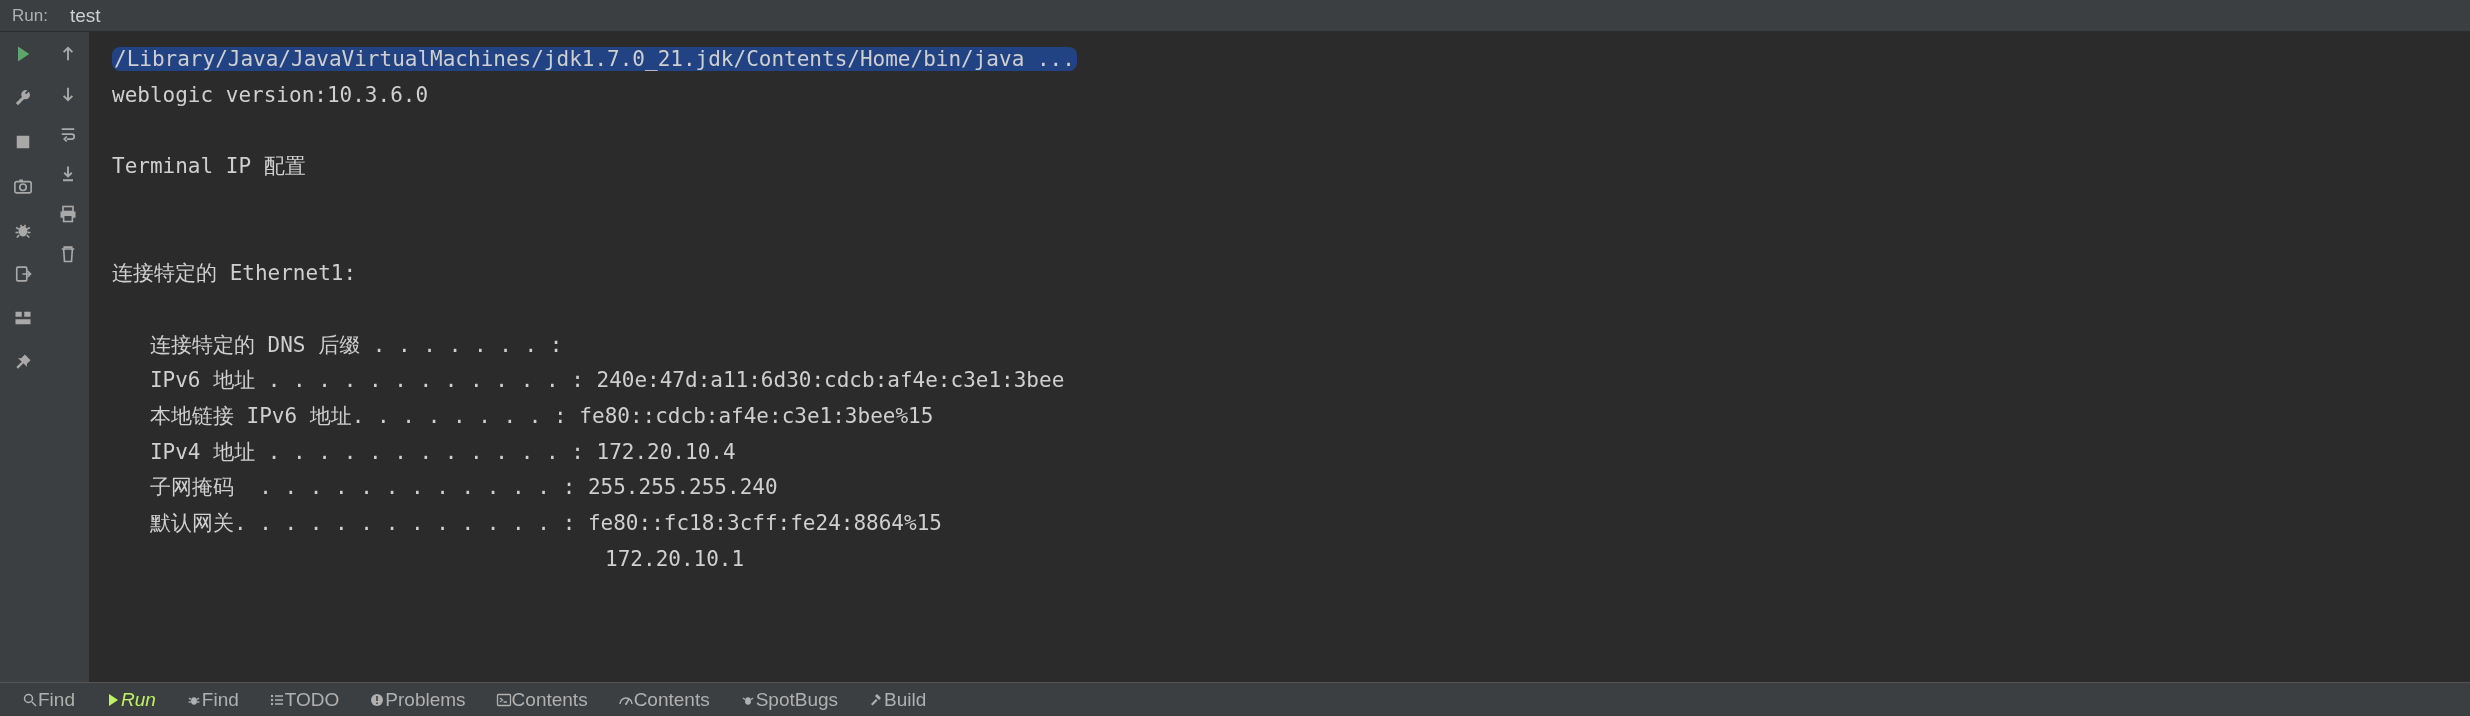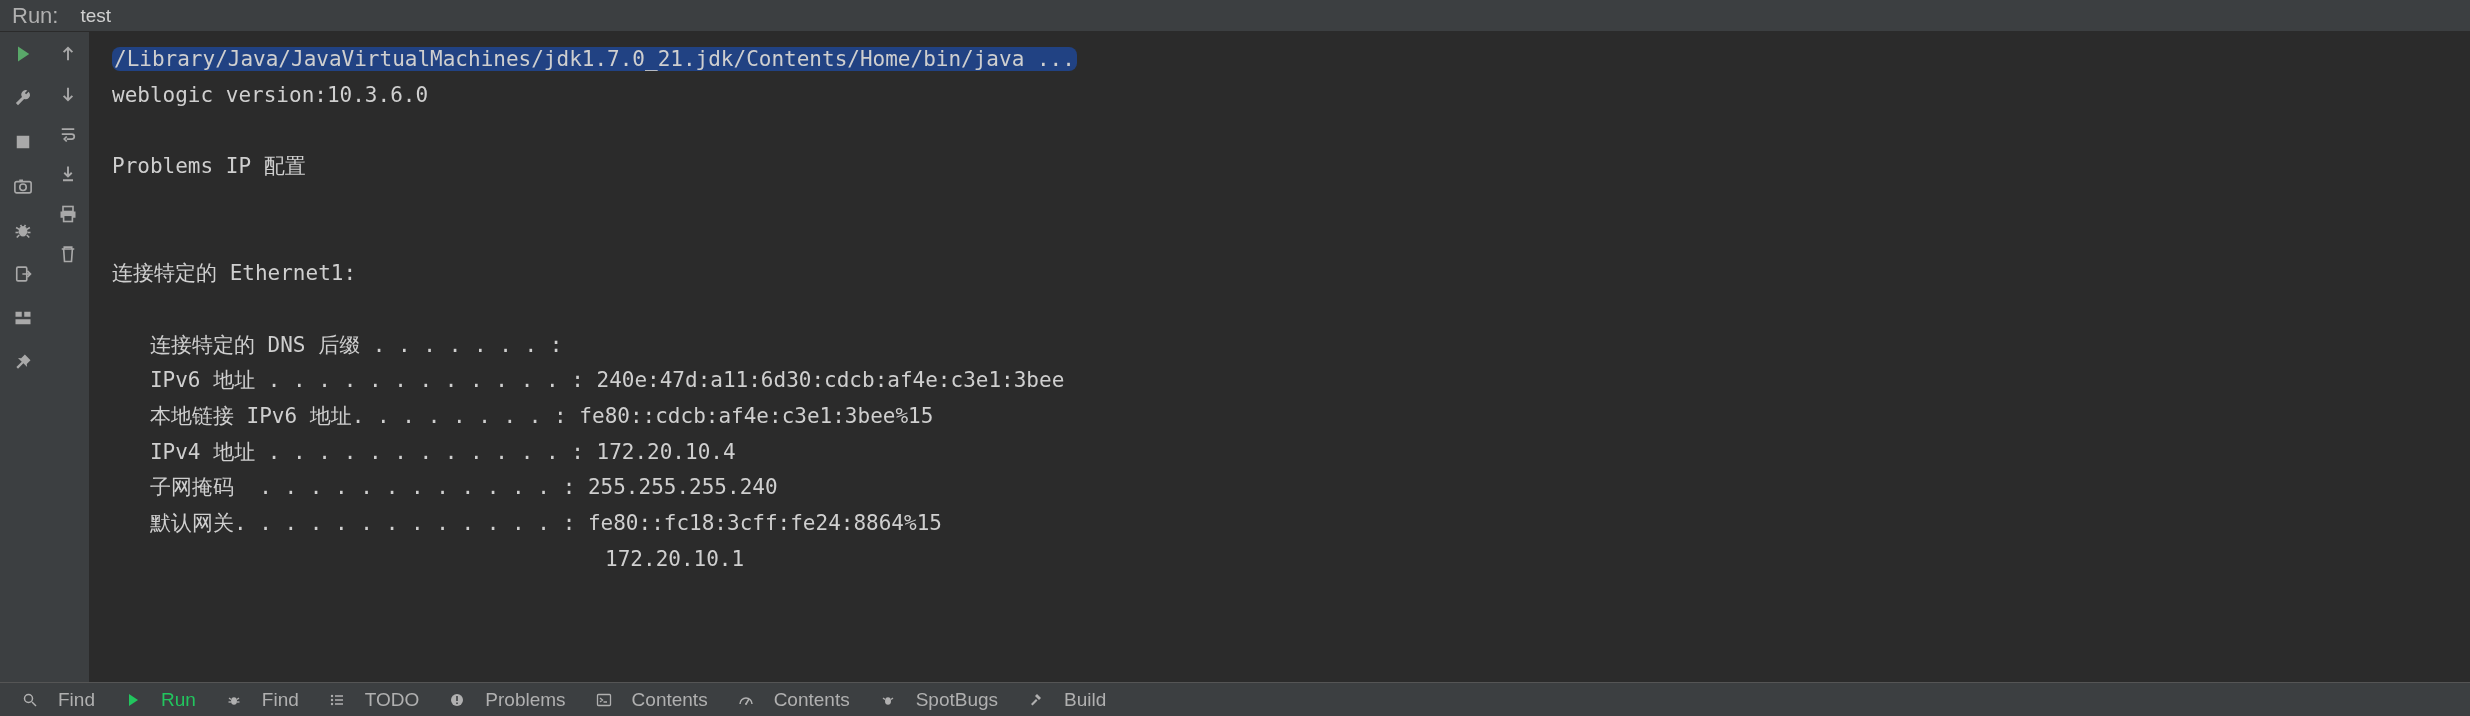--- a/index.html
+++ b/index.html
@@ -15,21 +15,21 @@
   flex-direction:column;
 }
 .tabbar {
   height:32px;
   background:#3c3f41;
   display:flex;
   align-items:center;
   padding:0 12px;
   border-bottom:1px solid #2b2b2b;
 }
-.tabbar .label { color:#b0b0b0; margin-right:14px; font-size:22px; }
+.tabbar .label { color:#b0b0b0; margin-right:14px; font-size:17px; }
 .tab {
   display:flex;
   align-items:flex-end;
   gap:6px;
   padding:4px 8px;
   border-bottom:3px solid #747a80;
   color:#d0d0d0;
   cursor:pointer;
   font-size:19px;
   flex-direction:column;
@@ -87,27 +87,27 @@
   background:#3c3f41;
   border-top:1px solid #555;
   display:flex;
   align-items:center;
   padding:0 10px;
   gap:6px;
 }
 .bbtn {
   display:flex;
   align-items:center;
-  gap:20px;
+  gap:0;
   padding:4px 12px;
   color:#b0b0b0;
   cursor:pointer;
   font-size:19px;
 }
-.bbtn.active { color:#22c55e; }
+.bbtn.active { color:#bef264;font-style:italic; }
 .bbtn svg { width:16px; height:16px; display:block; }
 </style>
 </head>
 <body>
 
 <div class="tabbar">
   <span class="label">Run:</span>
   <div class="tab">
     <span><svg viewBox="0 0 16 16">
           <rect x="2" y="1" width="10" height="14" rx="1.5" fill="none" stroke="#8a8f95" stroke-width="1.2"></rect>
@@ -208,21 +208,21 @@
     <div class="ibtn">
         <svg viewBox="0 0 16 16">
           <path d="M3 4 H13 M5 4 V2.5 H11 V4 M4.5 4 L5.2 14 H10.8 L11.5 4" fill="none" stroke="currentColor" stroke-width="1.3"></path>
         </svg>
       </div>
   </div>
 
   <div class="console"><span class="cmd">/Library/Java/JavaVirtualMachines/jdk1.7.0_21.jdk/Contents/Home/bin/java ...</span>
 <span>weblogic version:10.3.6.0</span>
 <span></span>
-<span>Problems IP 配置</span>
+<span>Terminal IP 配置</span>
 <span></span>
 <span></span>
 <span>连接特定的 Ethernet1:</span>
 <span></span>
 <span>   连接特定的 DNS 后缀 . . . . . . . :</span>
 <span>   IPv6 地址 . . . . . . . . . . . . : 240e:47d:a11:6d30:cdcb:af4e:c3e1:3bee</span>
 <span>   本地链接 IPv6 地址. . . . . . . . : fe80::cdcb:af4e:c3e1:3bee%15</span>
 <span>   IPv4 地址 . . . . . . . . . . . . : 172.20.10.4</span>
 <span>   子网掩码  . . . . . . . . . . . . : 255.255.255.240</span>
 <span>   默认网关. . . . . . . . . . . . . : fe80::fc18:3cff:fe24:8864%15</span>

